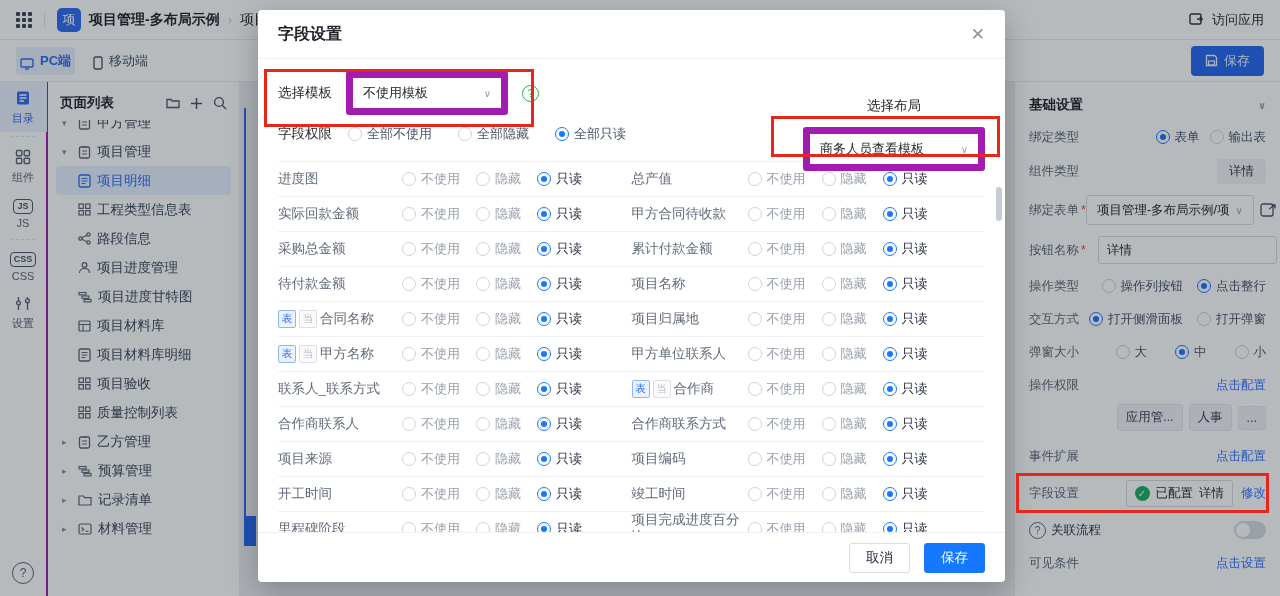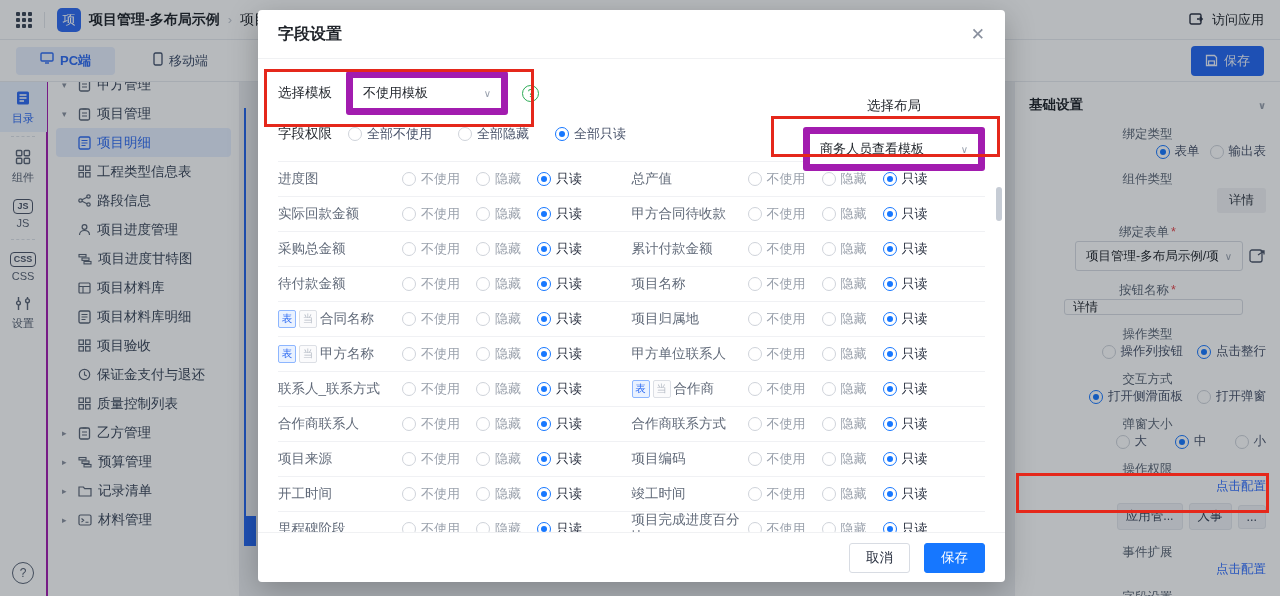--- a/index.html
+++ b/index.html
@@ -14,21 +14,21 @@
              display:flex;align-items:center;justify-content:center;margin-right:8px;}
   .app-title{font-weight:bold;font-size:14px;}
   .crumb-sep{color:#c2c7d0;margin:0 8px;font-size:13px;}
   .crumb-page{font-size:14px;color:#1f2329;display:flex;align-items:center;gap:4px;cursor:pointer;}
   .caret{font-size:10px;color:#8a919f;line-height:1;}
   .hdr-right{margin-left:auto;display:flex;align-items:center;gap:8px;cursor:pointer;}
   .hdr-right svg{display:block;}
   
   .tbar{height:42px;background:#fff;border-bottom:1px solid #e9ebef;display:flex;align-items:center;
         padding:0 16px;box-sizing:border-box;}
-  .seg{display:flex;align-items:flex-start;gap:6px;padding:5px 24px;border-radius:4px;cursor:pointer;color:#42506b;}
+  .seg{display:flex;align-items:flex-end;gap:6px;padding:5px 4px;border-radius:4px;cursor:pointer;color:#42506b;}
   .seg.active{background:#e8f0fe;color:#2e6bf2;font-weight:bold;}
   .seg+.seg{margin-left:14px;}
   .save-top{margin-left:auto;background:#2468f2;color:#eef3ff;border:none;border-radius:4px;height:30px;
             padding:0 14px;font-size:13px;display:flex;align-items:center;gap:6px;cursor:pointer;}
   
   .main{display:flex;height:514px;position:relative;background:#eef0f3;}
   .rail{width:48px;background:#fff;border-right:2px solid #a21caf;display:flex;flex-direction:column;align-items:center;box-sizing:border-box;}
   .rail-item{width:48px;padding:8px 0 6px;display:flex;flex-direction:column;align-items:center;gap:3px;
              font-size:11px;color:#5a6475;cursor:pointer;}
   .rail-item.active{background:#eaf2ff;color:#2e6bf2;}
@@ -53,21 +53,21 @@
   .canvas{flex:1;position:relative;}
   .sel-outline{position:absolute;left:4px;top:26px;width:10px;height:412px;border-left:2px solid #2468f2;}
   .sel-strip{position:absolute;left:4px;top:434px;width:12px;height:30px;background:#2468f2;}
   
   .panel{width:266px;background:#fff;border-left:1px solid #eceef2;box-sizing:border-box;padding:8px 14px 0;font-size:12.5px;}
   .ptabs{display:flex;background:#f2f3f5;border:1px solid #e7e9ee;border-radius:3px;padding:2px;margin-bottom:12px;}
   .ptab{flex:1;text-align:center;padding:5px 0;border-radius:2px;cursor:pointer;color:#1f2329;font-size:13px;}
   .ptab.active{background:#fff;font-weight:bold;}
   .psec{display:flex;align-items:center;justify-content:space-between;font-weight:bold;font-size:13.5px;
         margin:6px 0 12px;cursor:pointer;}
-  .prow{display:flex;align-items:center;min-height:22px;margin-bottom:11px;flex-direction:column;}
+  .prow{display:flex;align-items:center;min-height:22px;margin-bottom:11px;}
   .plabel{color:#5e6877;flex:none;}
   .req{color:#e5484d;margin-left:2px;}
   .pright{margin-left:auto;display:flex;align-items:center;gap:10px;}
   .plink{color:#3370ff;cursor:pointer;}
   .radio{width:14px;height:14px;border-radius:50%;border:1px solid #cfd3da;background:#fff;box-sizing:border-box;
          display:inline-block;flex:none;position:relative;}
   .radio.on{border:1px solid #1677ff;}
   .radio.on::after{content:"";position:absolute;left:3px;top:3px;width:6px;height:6px;border-radius:50%;background:#1677ff;}
   .ropt{display:flex;align-items:center;gap:5px;cursor:pointer;color:#49536a;}
   .ropt .rlabel{white-space:nowrap;}
@@ -214,20 +214,39 @@
             <path d="M3.5 1v4.2M3.5 9v5M12.5 1v2M12.5 7v7" stroke="currentColor" stroke-width="1.4"></path>
             <circle cx="3.5" cy="7" r="1.9" fill="none" stroke="currentColor" stroke-width="1.4"></circle>
             <circle cx="12.5" cy="4.8" r="1.9" fill="none" stroke="currentColor" stroke-width="1.4"></circle>
           </svg></span>
         <span>设置</span>
       </div>
       <div class="rail-help">?</div>
     </div>
 
   <div class="sidebar">
+    <div class="sb-head">
+      <span class="sb-title">页面列表</span>
+      <span class="sb-ico">
+        <svg width="14" height="12" viewBox="0 0 14 12">
+            <path d="M1 2.5 h4 l1.2 1.5 H13 v6.5 H1 z" fill="none" stroke="#4c5568" stroke-width="1.3"></path>
+          </svg>
+      </span>
+      <span class="sb-ico">
+        <svg width="13" height="13" viewBox="0 0 13 13">
+            <path d="M6.5 1 v11 M1 6.5 h11" stroke="#4c5568" stroke-width="1.5"></path>
+          </svg>
+      </span>
+      <span class="sb-ico">
+        <svg width="14" height="14" viewBox="0 0 14 14">
+            <circle cx="6" cy="6" r="4.4" fill="none" stroke="#4c5568" stroke-width="1.4"></circle>
+            <path d="M9.4 9.4 L13 13" stroke="#4c5568" stroke-width="1.4"></path>
+          </svg>
+      </span>
+    </div>
     <div class="tree" id="tree">
         <div class="tree-item partial">
           <span class="tcaret">▾</span>
           <span class="ticon">
             <svg width="13" height="14" viewBox="0 0 13 14">
               <rect x="1.5" y="2" width="10" height="11" rx="1.5" fill="none" stroke="currentColor" stroke-width="1.3"></rect>
               <path d="M4.5 2 h4 M4 6h5M4 9h5" stroke="currentColor" stroke-width="1.1"></path>
             </svg>
           </span>
           <span>甲方管理</span>
@@ -313,29 +332,20 @@
         <div class="tree-item lv1">
           <span class="ticon">
             <svg width="13" height="13" viewBox="0 0 13 13">
               <rect x="1" y="1" width="4.4" height="4.4" fill="none" stroke="currentColor" stroke-width="1.2"></rect>
               <rect x="7.6" y="1" width="4.4" height="4.4" fill="none" stroke="currentColor" stroke-width="1.2"></rect>
               <rect x="1" y="7.6" width="4.4" height="4.4" fill="none" stroke="currentColor" stroke-width="1.2"></rect>
               <rect x="7.6" y="7.6" width="4.4" height="4.4" fill="none" stroke="currentColor" stroke-width="1.2"></rect>
             </svg>
           </span>
           <span>项目验收</span>
-        </div>
-        <div class="tree-item lv1">
-          <span class="ticon">
-            <svg width="13" height="13" viewBox="0 0 13 13">
-              <circle cx="6.5" cy="6.5" r="5.2" fill="none" stroke="currentColor" stroke-width="1.2"></circle>
-              <path d="M6.5 3.5V6.8L8.8 8" fill="none" stroke="currentColor" stroke-width="1.1"></path>
-            </svg>
-          </span>
-          <span>保证金支付与退还</span>
         </div>
         <div class="tree-item lv1">
           <span class="ticon">
             <svg width="13" height="13" viewBox="0 0 13 13">
               <rect x="1" y="1" width="4.4" height="4.4" fill="none" stroke="currentColor" stroke-width="1.2"></rect>
               <rect x="7.6" y="1" width="4.4" height="4.4" fill="none" stroke="currentColor" stroke-width="1.2"></rect>
               <rect x="1" y="7.6" width="4.4" height="4.4" fill="none" stroke="currentColor" stroke-width="1.2"></rect>
               <rect x="7.6" y="7.6" width="4.4" height="4.4" fill="none" stroke="currentColor" stroke-width="1.2"></rect>
             </svg>
           </span>

